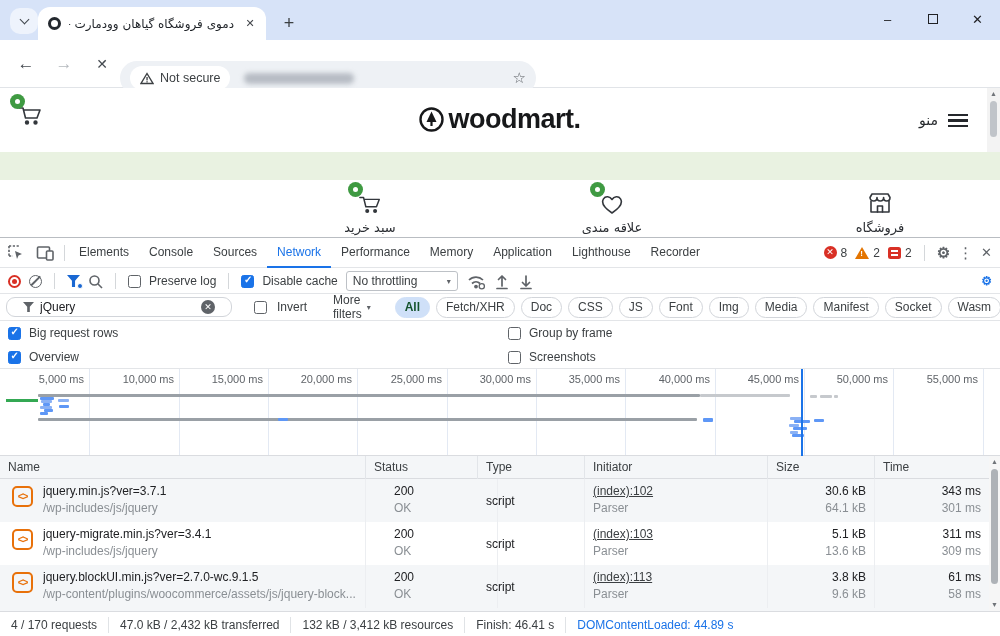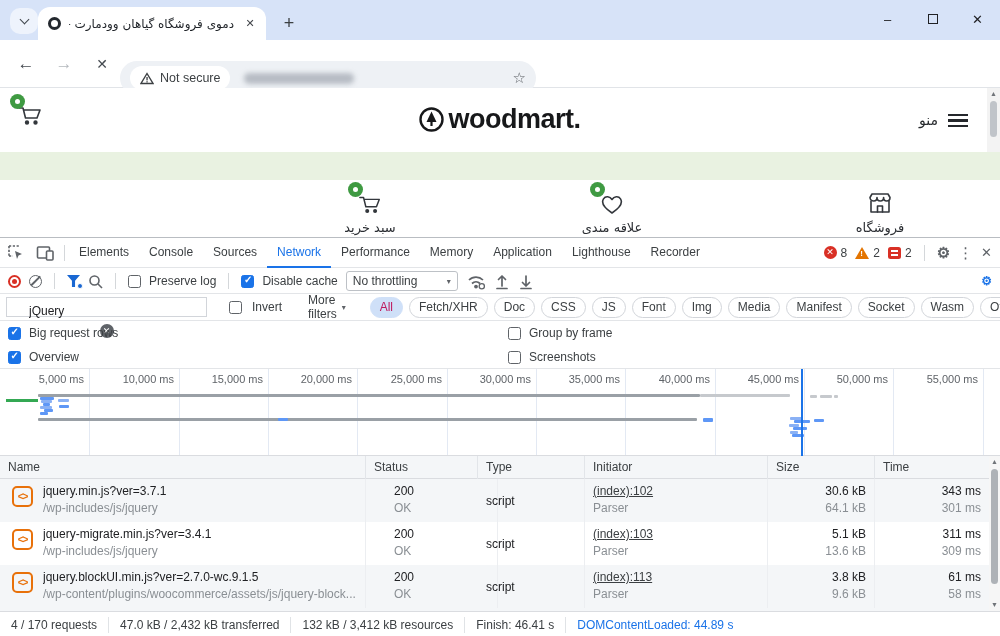--- a/index.html
+++ b/index.html
@@ -91,27 +91,27 @@
   .cb { width:13px; height:13px; border-radius:2.5px; border:1.6px solid #5f6368; background:#fff; flex:0 0 auto; }
   .cb.on { background:#1a73e8; border-color:#1a73e8; position:relative; }
   .cb.on::after { content:"✓"; position:absolute; left:1.5px; top:-1.5px; color:#fff; font-size:10px; font-weight:bold; }
   .lab { color:#3c4043; }
   .throttle { display:flex; align-items:center; width:112px; height:20px; border:1px solid #bdc1c6; border-radius:3px; padding:0 6px; color:#3c4043; }
   .throttle .car { margin-left:auto; font-size:8px; color:#5f6368; }
   .gear { font-weight:bold; }
   .dt-toolbar .right-gear { margin-left:auto; }
 
   .filter-row { position:absolute; left:0; top:56px; width:1000px; height:27px; border-bottom:1px solid #e3e5e8; display:flex; align-items:center; padding:0 6px; gap:10px; }
-  .fbox { position:relative; width:290px; height:20px; border:1px solid #d2d5da; border-radius:0; background:#fff; display:flex; align-items:center; padding:0 22px; gap:6px;flex-direction:column; }
+  .fbox { position:relative; width:290px; height:20px; border:1px solid #d2d5da; border-radius:9px; background:#fff; display:flex; align-items:center; padding:0 16px; gap:6px; }
   .fbox input { border:none; outline:none; flex:1; font-size:12px; color:#202124; font-family:inherit; background:transparent; }
   .fclear { width:14px; height:14px; border-radius:50%; background:#5f6368; color:#fff; font-size:9px; line-height:14px; text-align:center; }
   .morefilters { display:flex; align-items:center; gap:5px; color:#3c4043; }
   .chips { display:flex; align-items:center; gap:6px; margin-left:14px; }
   .chip { padding:2.5px 9px; border:1px solid #d2d5da; border-radius:12px; color:#3c4043; background:#fff; white-space:nowrap; }
-  .chip.active { background:#cfe0f8; border-color:#cfe0f8; color:#be185d; font-weight:normal; }
+  .chip.active { background:#cfe0f8; border-color:#cfe0f8; color:#14532d; font-weight:bold; }
 
   .opt-rows { position:absolute; left:0; top:83px; width:1000px; height:48px; border-bottom:1px solid #e3e5e8; }
   .opt { position:absolute; display:flex; align-items:center; gap:8px; }
 
   .overview { position:absolute; left:0; top:131px; width:1000px; height:87px; border-bottom:1px solid #dadce0; }
   .gline { position:absolute; top:0; bottom:0; width:1px; background:#e3e9f3; }
   .tick { position:absolute; top:4px; width:84px; text-align:right; font-size:11px; color:#5f6368; }
   .bar { position:absolute; height:3px; border-radius:1px; }
   .bar.gray { background:#9aa0a6; } .bar.gray2 { background:#c6c9cd; } .bar.blue { background:#5e97f6; } .bar.blue2 { background:#8ab1f5; }
   .dclline { position:absolute; left:801px; top:0; width:2px; height:87px; background:#1a73e8; }

